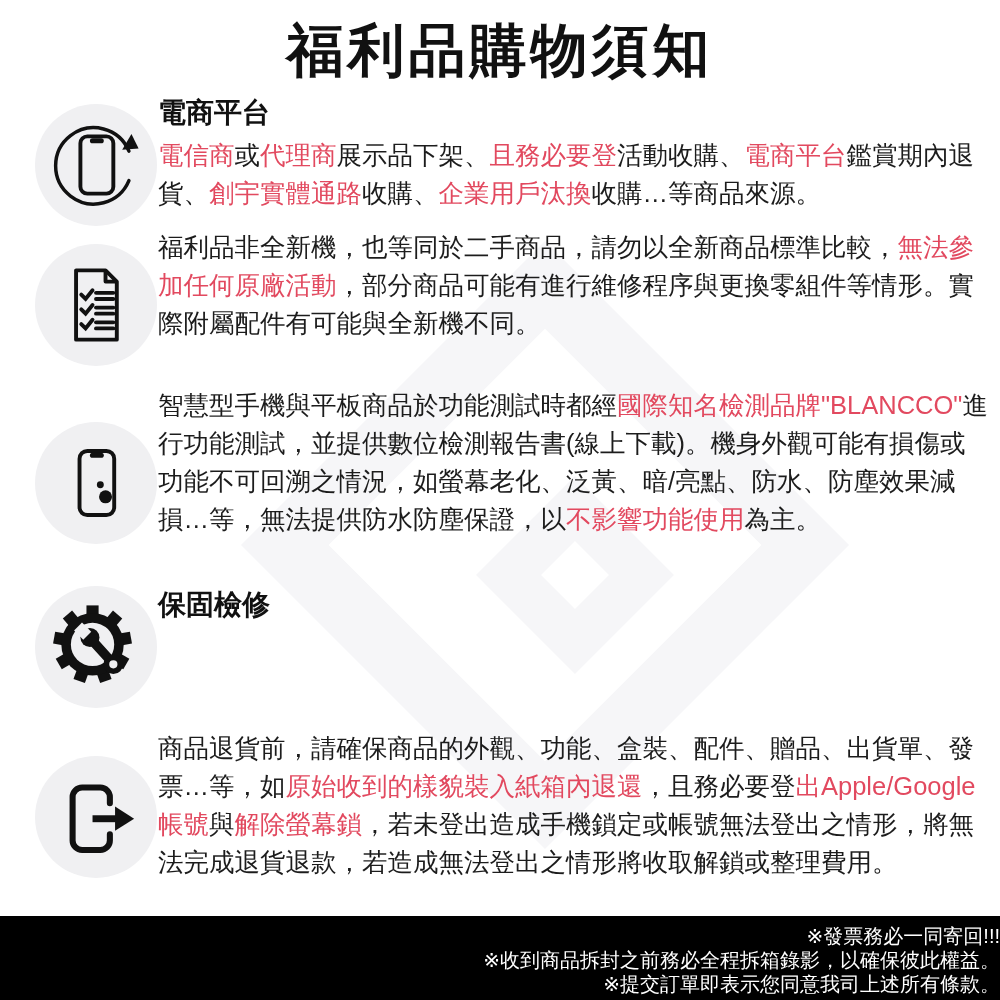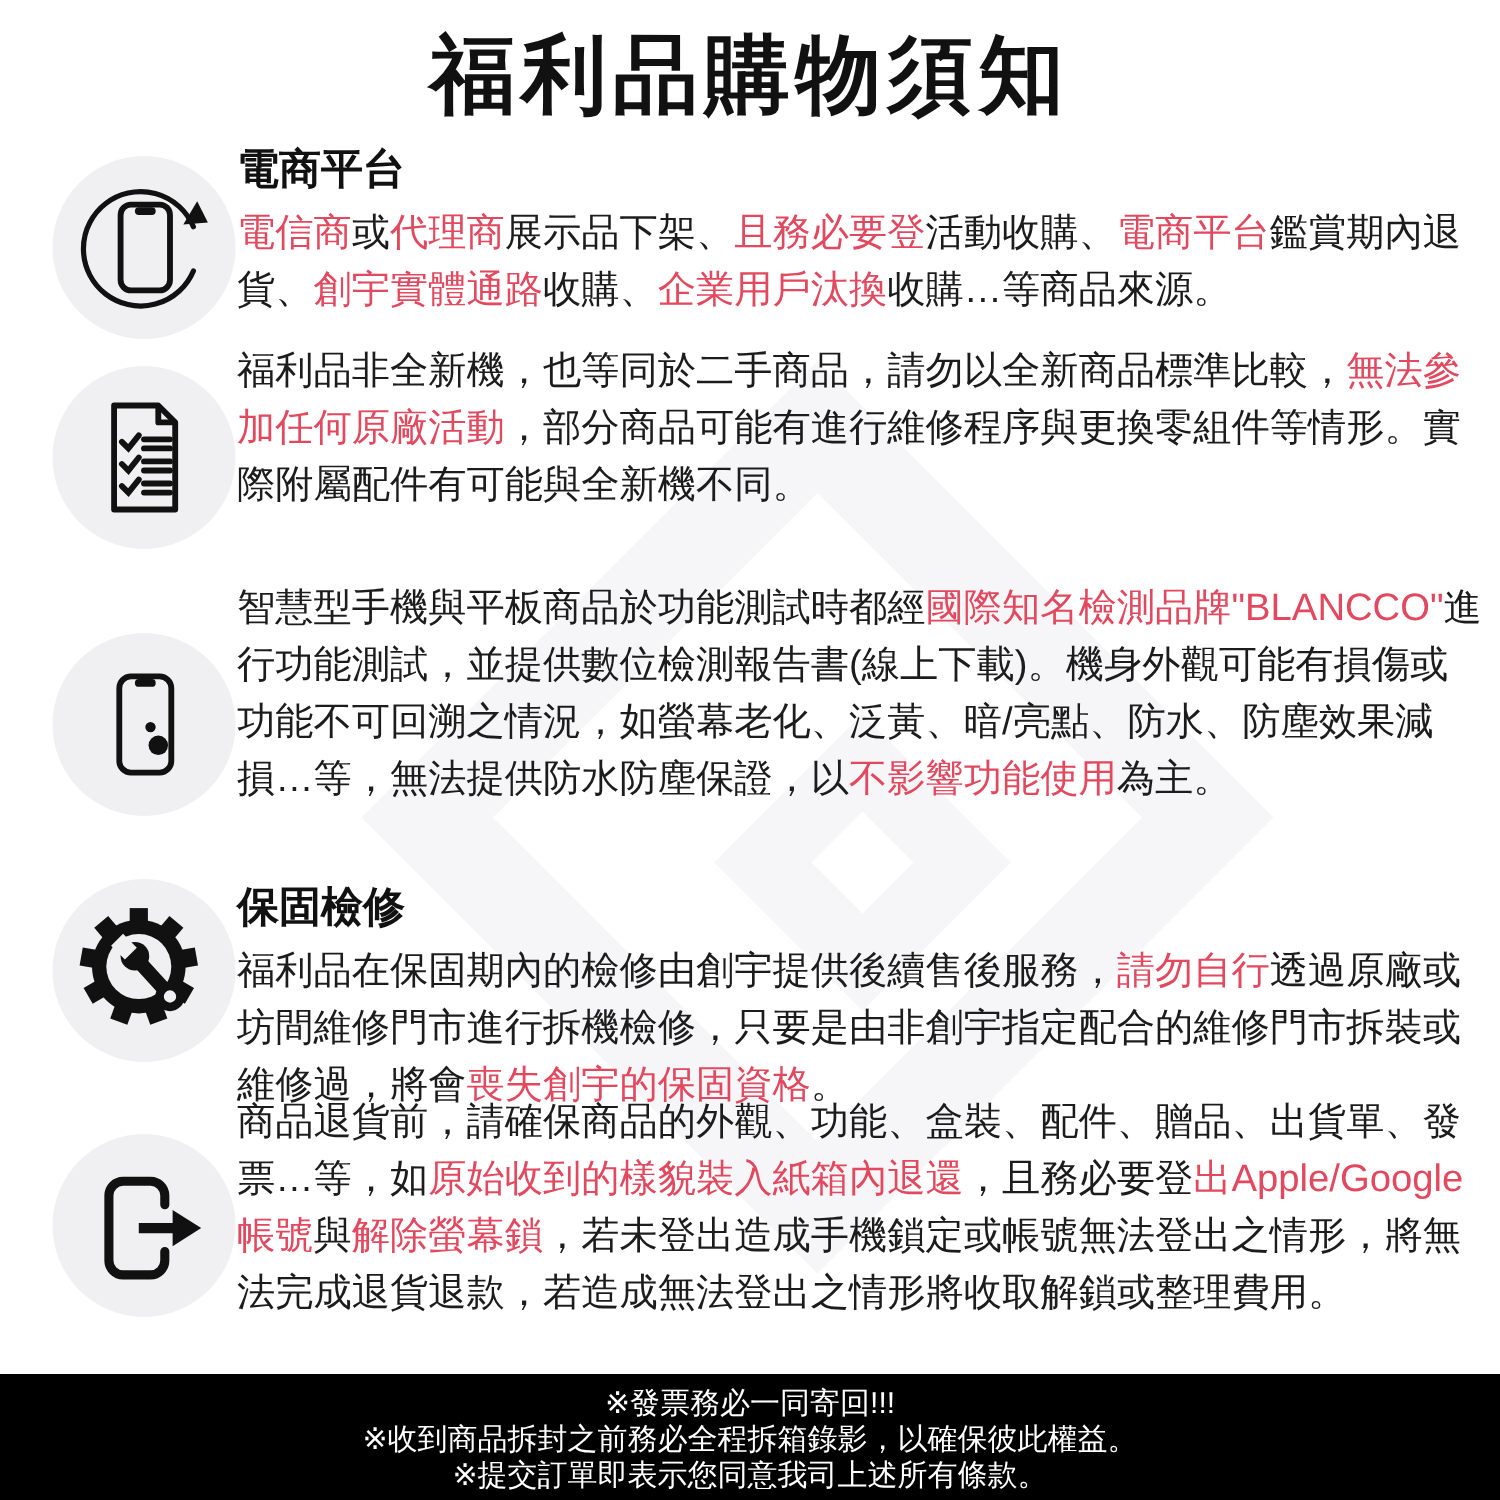--- a/index.html
+++ b/index.html
@@ -33,21 +33,21 @@
     background:#f0f0f2;display:flex;align-items:center;justify-content:center;
   }
   .icon-circle svg{width:104px;height:104px;}
   .content{position:absolute;left:158px;width:830px;}
   .sec-heading{margin:0 0 7px 0;font-size:28px;line-height:33px;font-weight:700;color:#111;}
   .sec-body{margin:0;font-size:25.5px;line-height:38px;color:#1c1c1c;word-break:break-word;}
   .sec-body .red{color:#e2495f;}
 
   .footer{
     position:absolute;left:0;top:916px;width:1000px;height:84px;background:#000;
-    color:#fff;text-align:center;box-sizing:border-box;padding-top:8px;
+    color:#fff;text-align:right;box-sizing:border-box;padding-top:8px;
   }
   .footer .f-line{font-size:20px;line-height:24px;}
 </style>
 </head>
 <body>
 
 <div class="canvas">
 
   <div class="watermark">
     <div class="wm-outer"></div>
@@ -129,21 +129,20 @@
         <g>
           <circle cx="53" cy="49" r="11" fill="#111"></circle>
           <rect x="38" y="33" width="13" height="15" fill="#f0f0f2" transform="rotate(-45 46 41)"></rect>
           <line x1="57" y1="54" x2="77" y2="76" stroke="#111" stroke-width="11" stroke-linecap="round"></line>
           <circle cx="80" cy="80" r="8" fill="#f0f0f2" stroke="#111" stroke-width="6.5"></circle>
         </g>
       </svg>
     </div>
     <div class="content" style="top:588px;">
       <h2 class="sec-heading">保固檢修</h2>
-      <p class="sec-body"><span>福利品在保固期內的檢修由創宇提供後續售後服務，</span><span class="red">請勿自行</span><span>透過原廠或坊間維修門市進行拆機檢修，只要是由非創宇指定配合的維修門市拆裝或維修過，將會</span><span class="red">喪失創宇的保固資格</span><span>。</span></p>
     </div>
   </section>
 
   <section class="row" style="top:0;">
     <div class="icon-circle" style="top:756px;">
       <svg viewBox="0 0 120 120" aria-hidden="true">
         <path d="M76 44 v-7 a11 11 0 0 0 -11 -11 h-21 a11 11 0 0 0 -11 11 v50 a11 11 0 0 0 11 11 h21 a11 11 0 0 0 11 -11 v-7" fill="none" stroke="#111" stroke-width="7" stroke-linecap="round"></path>
         <line x1="56" y1="62" x2="84" y2="62" stroke="#111" stroke-width="8"></line>
         <polygon points="82,48 104,62 82,76" fill="#111"></polygon>
       </svg>

